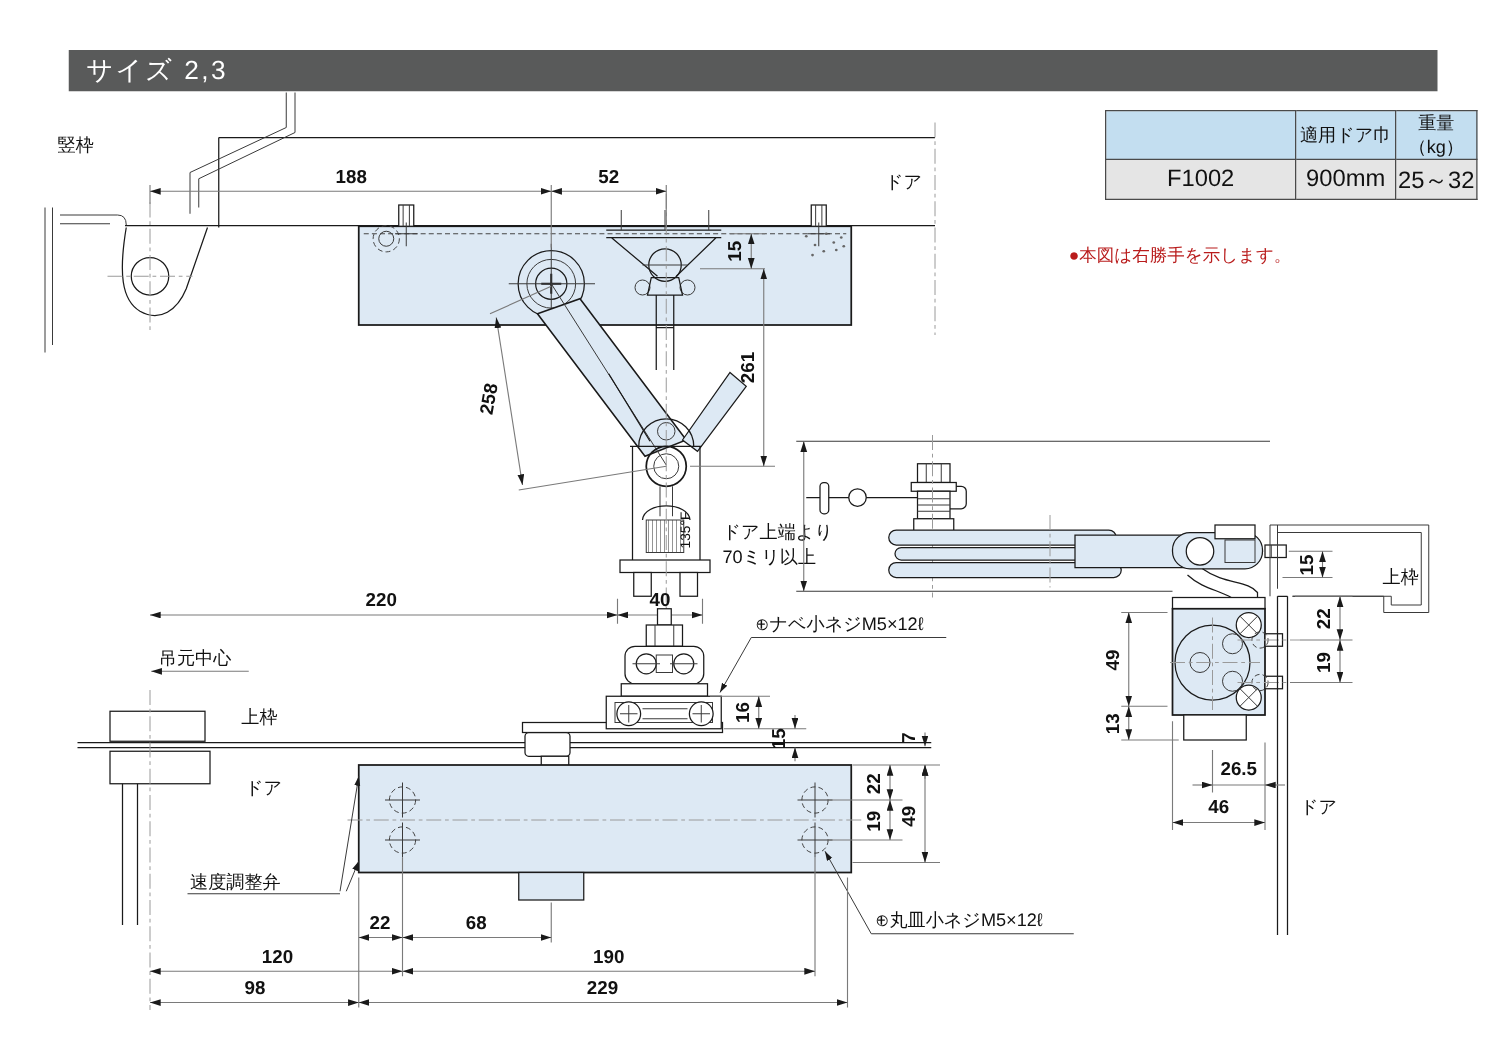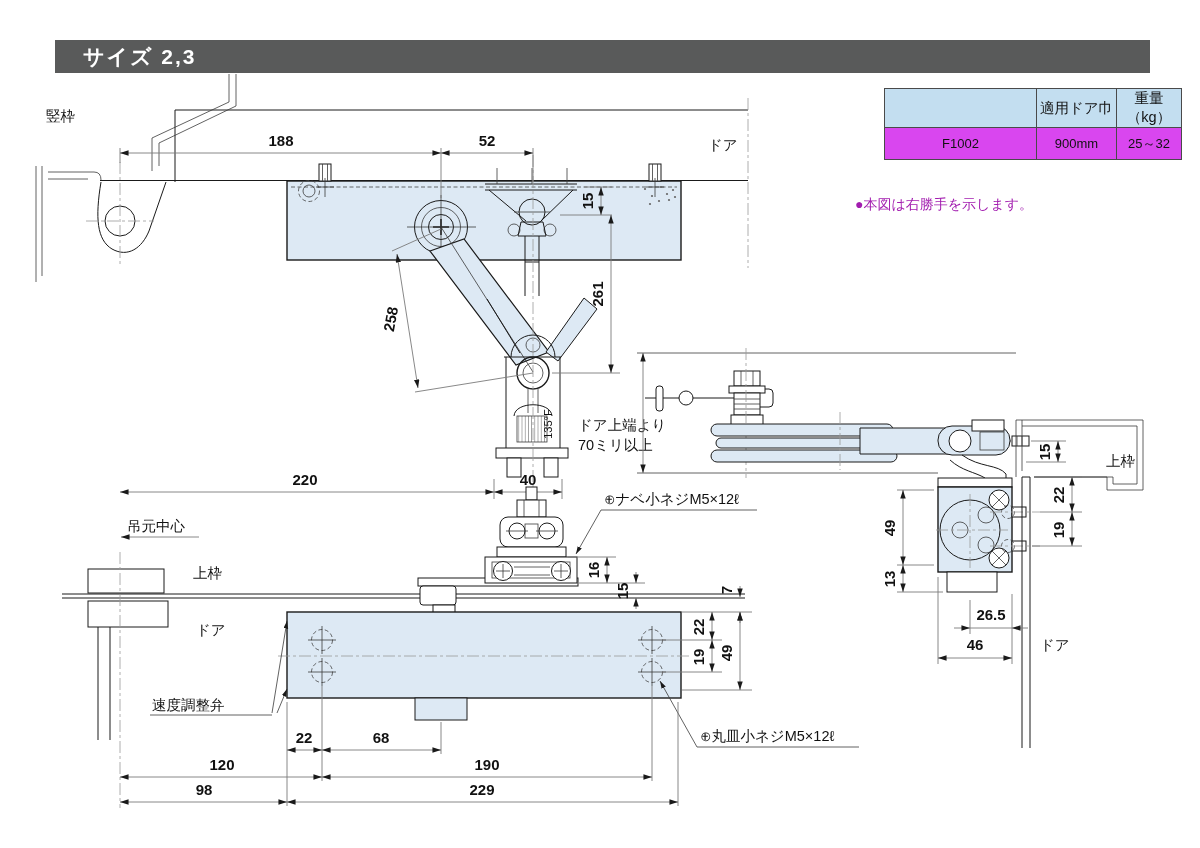--- a/index.html
+++ b/index.html
@@ -1,25 +1,25 @@
 <!DOCTYPE html>
 <html><head>
 <meta charset="utf-8">
 <style>
   html,body{margin:0;padding:0;background:#fff;}
   #stage{position:relative;width:1200px;height:848px;background:#fff;overflow:hidden;
          font-family:"Liberation Sans",sans-serif;}
   #titlebar{position:absolute;left:55px;top:40px;width:1095px;height:33px;background:#595a5a;
-            color:#fff;font-size:21px;font-weight:bold;letter-spacing:2px;line-height:33px;
-            padding-left:28px;box-sizing:border-box;}
+            color:#fff;font-size:21px;font-weight:normal;letter-spacing:2px;line-height:33px;
+            padding-left:14px;box-sizing:border-box;}
   #spec{position:absolute;left:884px;top:88px;border-collapse:collapse;table-layout:fixed;}
   #spec th,#spec td{border:1px solid #4a4a4a;text-align:center;padding:0;color:#111;}
   #spec th{background:#c3def0;height:29px;font-size:14.5px;font-weight:normal;}
-  #spec td{background:#d946ef;height:31px;font-size:13px;}
-  #note{position:absolute;left:855px;top:196px;font-size:14px;color:#a21caf;}
+  #spec td{background:#e5e5e5;height:31px;font-size:19px;}
+  #note{position:absolute;left:855px;top:196px;font-size:14px;color:#b91c1c;}
   svg{position:absolute;left:0;top:0;}
   .o  {stroke:#1a1a1a;stroke-width:1.4;fill:none;}
   .o2 {stroke:#1a1a1a;stroke-width:1;fill:none;}
   .t  {stroke:#3a3a3a;stroke-width:0.8;fill:none;}
   .e  {stroke:#7a7a7a;stroke-width:0.9;fill:none;}
   .c  {stroke:#9a9a9a;stroke-width:0.8;fill:none;stroke-dasharray:12 3 3 3;}
   .dsh{stroke:#444;stroke-width:0.8;fill:none;stroke-dasharray:4 2.5;}
   .bf {fill:#dde9f4;}
   .wf {fill:#ffffff;}
   text.dm{font:bold 15px "Liberation Sans",sans-serif;fill:#111;}

